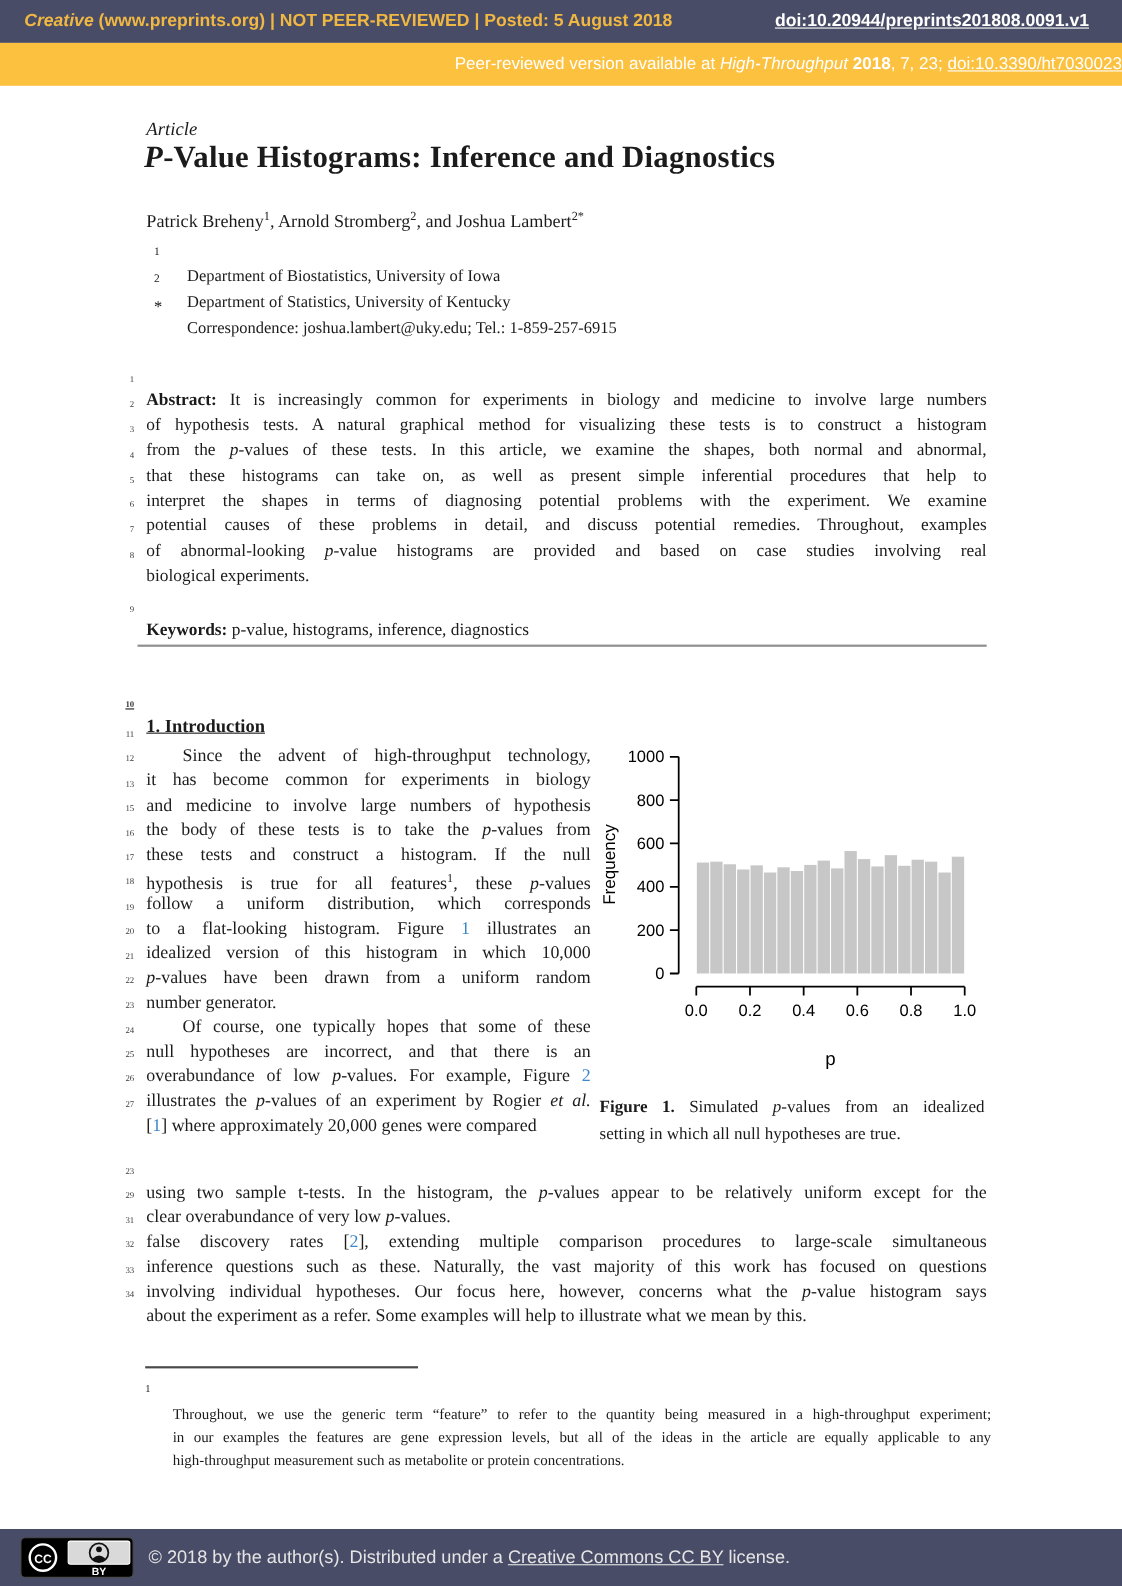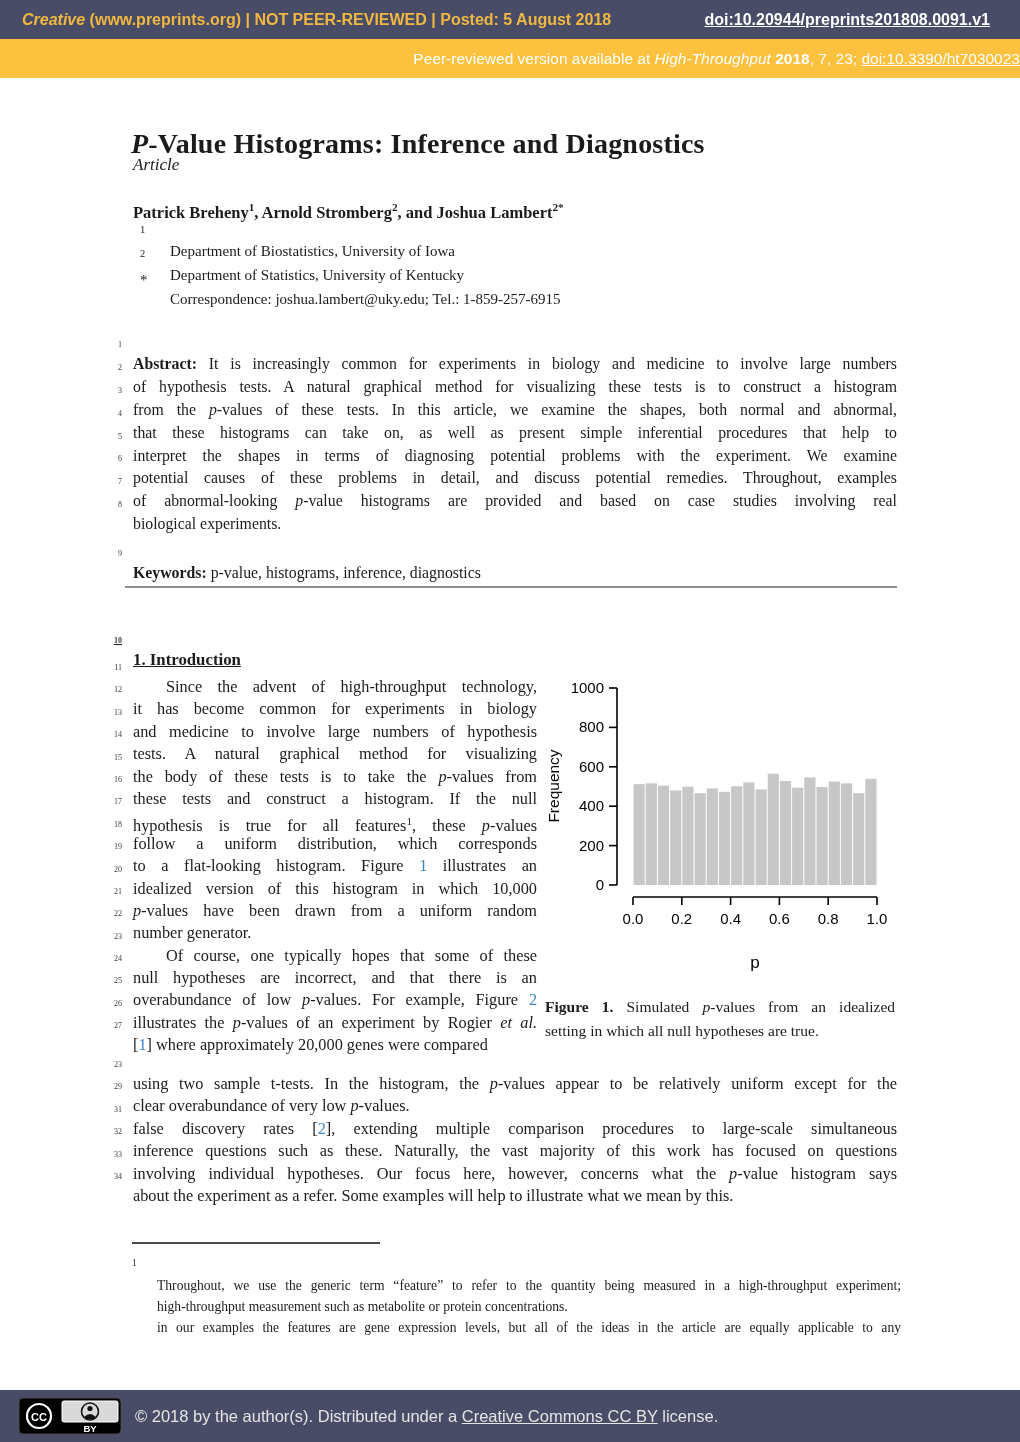--- a/index.html
+++ b/index.html
@@ -10,23 +10,23 @@
   
   .banner-dark{position:absolute;left:0;top:0;width:1020px;height:39px;background:#484c66;
                font-family:"Liberation Sans",sans-serif;font-size:16px;}
   .banner-dark .bleft{position:absolute;left:22px;top:0;line-height:39px;color:#f0b843;font-weight:bold;}
   .banner-dark .bright{position:absolute;right:30px;top:0;line-height:39px;color:#ffffff;font-weight:bold;}
   .banner-yellow{position:absolute;left:0;top:39px;width:1020px;height:39px;background:#fcc13f;
                  color:#ffffff;font-family:"Liberation Sans",sans-serif;font-size:15.5px;
                  text-align:right;line-height:39px;}
 
   
-  #article-label{left:133px;top:108px;font-style:italic;font-size:17px;margin-top:47px;}
+  #article-label{left:133px;top:108px;font-style:italic;font-size:17px;}
   #title{left:131px;top:128px;font-weight:bold;font-size:28px;letter-spacing:.2px;}
-  #authors{left:133px;top:191px;font-weight:bold;font-size:16.5px;margin-top:10px;}
+  #authors{left:133px;top:191px;font-weight:normal;font-size:16.5px;}
   #affils{left:140px;top:221px;font-size:15px;}
   #affils .lrow{height:23.8px;line-height:23.8px;}
   #affils .lnum{width:30px;font-size:15px;}
   #affils .lnum.supnum{font-size:10.5px;transform:translateY(-3px);}
 
   
   .lrow{display:flex;}
   .lnum{display:inline-block;flex:none;}
   .ltext{display:block;margin-top:19px;}
   .numbered .lnum{width:14px;text-align:right;margin-right:11px;font-size:8px;color:#3a3a3a;}
@@ -165,24 +165,20 @@
         <span class="lnum">11</span>
         <div class="ltext j indent">Since the advent of high-throughput technology,</div>
       </div>
       <div class="lrow">
         <span class="lnum">12</span>
         <div class="ltext j">it has become common for experiments in biology</div>
       </div>
       <div class="lrow">
         <span class="lnum">13</span>
         <div class="ltext j">and medicine to involve large numbers of hypothesis</div>
-      </div>
-      <div class="lrow">
-        <span class="lnum">14</span>
-        <div class="ltext j">tests. A natural graphical method for visualizing</div>
       </div>
       <div class="lrow">
         <span class="lnum">15</span>
         <div class="ltext j">the body of these tests is to take the <span class="sg-i">p</span>-values from</div>
       </div>
       <div class="lrow">
         <span class="lnum">16</span>
         <div class="ltext j">these tests and construct a histogram. If the null</div>
       </div>
       <div class="lrow">
@@ -319,25 +315,25 @@
   </div>
 
   <div class="abs" id="fnote-rule"></div>
   <div class="abs" id="fnote">
       <div class="lrow">
         <span class="lnum">1</span>
         <div class="ltext j">Throughout, we use the generic term “feature” to refer to the quantity being measured in a high-throughput experiment;</div>
       </div>
       <div class="lrow">
         <span class="lnum"></span>
+        <div class="ltext j">in our examples the features are gene expression levels, but all of the ideas in the article are equally applicable to any</div>
+      </div>
+      <div class="lrow">
+        <span class="lnum"></span>
         <div class="ltext">high-throughput measurement such as metabolite or protein concentrations.</div>
-      </div>
-      <div class="lrow">
-        <span class="lnum"></span>
-        <div class="ltext j">in our examples the features are gene expression levels, but all of the ideas in the article are equally applicable to any</div>
       </div>
     </div>
 
   <div id="footer">
     <svg id="cc-badge" width="104" height="38" viewBox="0 0 104 38">
       <rect x="1" y="1" width="102" height="36" rx="4" fill="#000000" stroke="#4a4a4a"></rect>
       <rect x="44" y="4" width="56" height="21" rx="2" fill="#d9d9d9" stroke="#ffffff" stroke-width="1"></rect>
       <circle cx="21" cy="19" r="12" fill="none" stroke="#ffffff" stroke-width="2.2"></circle>
       <text id="cc-badge-cc" x="21" y="23.5" fill="#ffffff" font-size="11" font-weight="bold" text-anchor="middle" font-family="Liberation Sans, sans-serif">CC</text>
       <circle cx="72" cy="14.5" r="8.5" fill="none" stroke="#111111" stroke-width="1.6"></circle>

